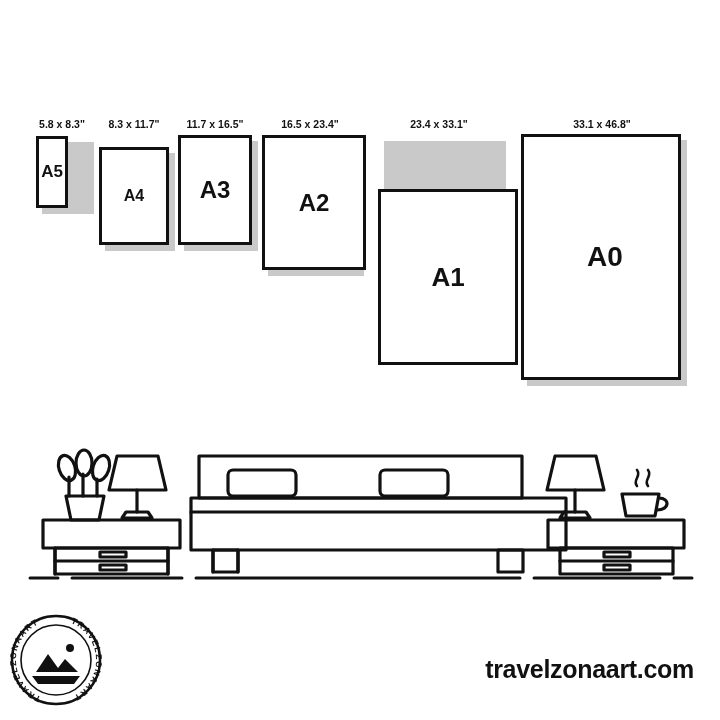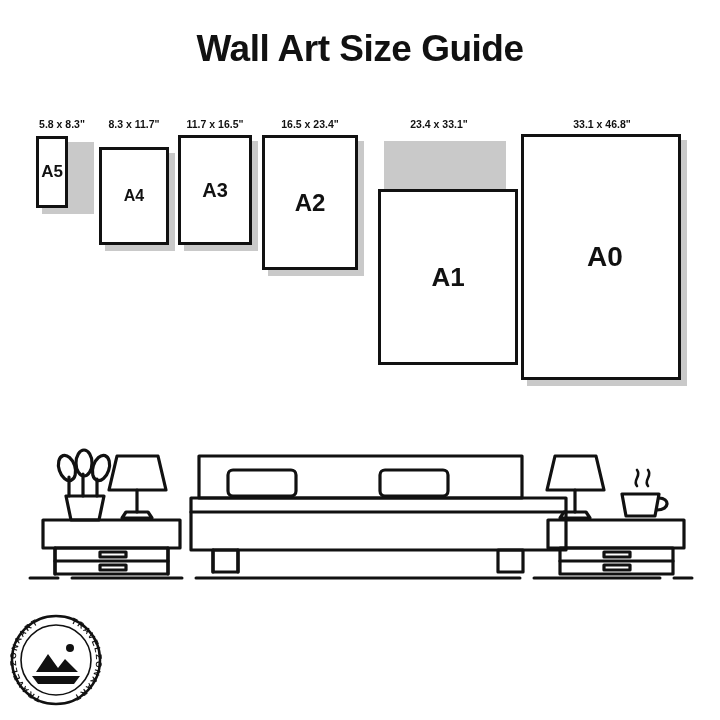--- a/index.html
+++ b/index.html
@@ -95,21 +95,20 @@
     font-weight: bold;
     color: #111111;
     letter-spacing: -0.3px;
   }
 </style>
 </head>
 <body>
 
 <div class="page">
 
-  <div class="title">Wall Art Size Guide</div>
 
   <div class="frames">
 
     <div class="frame-group">
       <div class="frame-label" style="left:30px; top:118px; width:64px;">5.8 x 8.3"</div>
       <div class="frame-shadow" style="left:42px; top:142px; width:52px; height:72px;"></div>
       <div class="frame-box" style="left:36px; top:136px; width:32px; height:72px;">
         <span class="frame-name" style="font-size:17px;">A5</span>
       </div>
     </div>
@@ -119,28 +118,28 @@
       <div class="frame-shadow" style="left:105px; top:153px; width:70px; height:98px;"></div>
       <div class="frame-box" style="left:99px; top:147px; width:70px; height:98px;">
         <span class="frame-name" style="font-size:16px;">A4</span>
       </div>
     </div>
 
     <div class="frame-group">
       <div class="frame-label" style="left:172px; top:118px; width:86px;">11.7 x 16.5"</div>
       <div class="frame-shadow" style="left:184px; top:141px; width:74px; height:110px;"></div>
       <div class="frame-box" style="left:178px; top:135px; width:74px; height:110px;">
-        <span class="frame-name" style="font-size:20px;">A3</span>
+        <span class="frame-name" style="font-size:24px;">A3</span>
       </div>
     </div>
 
     <div class="frame-group">
       <div class="frame-label" style="left:265px; top:118px; width:90px;">16.5 x 23.4"</div>
       <div class="frame-shadow" style="left:268px; top:141px; width:96px; height:135px;"></div>
-      <div class="frame-box" style="left:262px; top:135px; width:96px; height:135px;">
+      <div class="frame-box" style="left:262px; top:135px; width:104px; height:135px;">
         <span class="frame-name" style="font-size:24px;">A2</span>
       </div>
     </div>
 
     <div class="frame-group">
       <div class="frame-label" style="left:394px; top:118px; width:90px;">23.4 x 33.1"</div>
       <div class="frame-shadow" style="left:384px; top:141px; width:122px; height:176px;"></div>
       <div class="frame-box" style="left:378px; top:141px; width:140px; height:176px;margin-top:48px;">
         <span class="frame-name" style="font-size:26px;">A1</span>
       </div>
@@ -238,14 +237,15 @@
       <text font-family="Liberation Sans, sans-serif" font-size="8.5" font-weight="bold" fill="#111111" letter-spacing="1.4">
         <textPath href="#logoArcTop" startOffset="6%">TRAVELZONAART</textPath>
       </text>
       <path id="logoArcBot" d="M48,88 a40,40 0 0,1 0,-80 a40,40 0 0,1 0,80" fill="none"></path>
       <text font-family="Liberation Sans, sans-serif" font-size="8.5" font-weight="bold" fill="#111111" letter-spacing="1.4">
         <textPath href="#logoArcBot" startOffset="6%">TRAVELZONAART</textPath>
       </text>
     </svg>
   </div>
 
+  <div class="site">travelzonaart.com</div>
 
 </div>
 
 </body></html>

